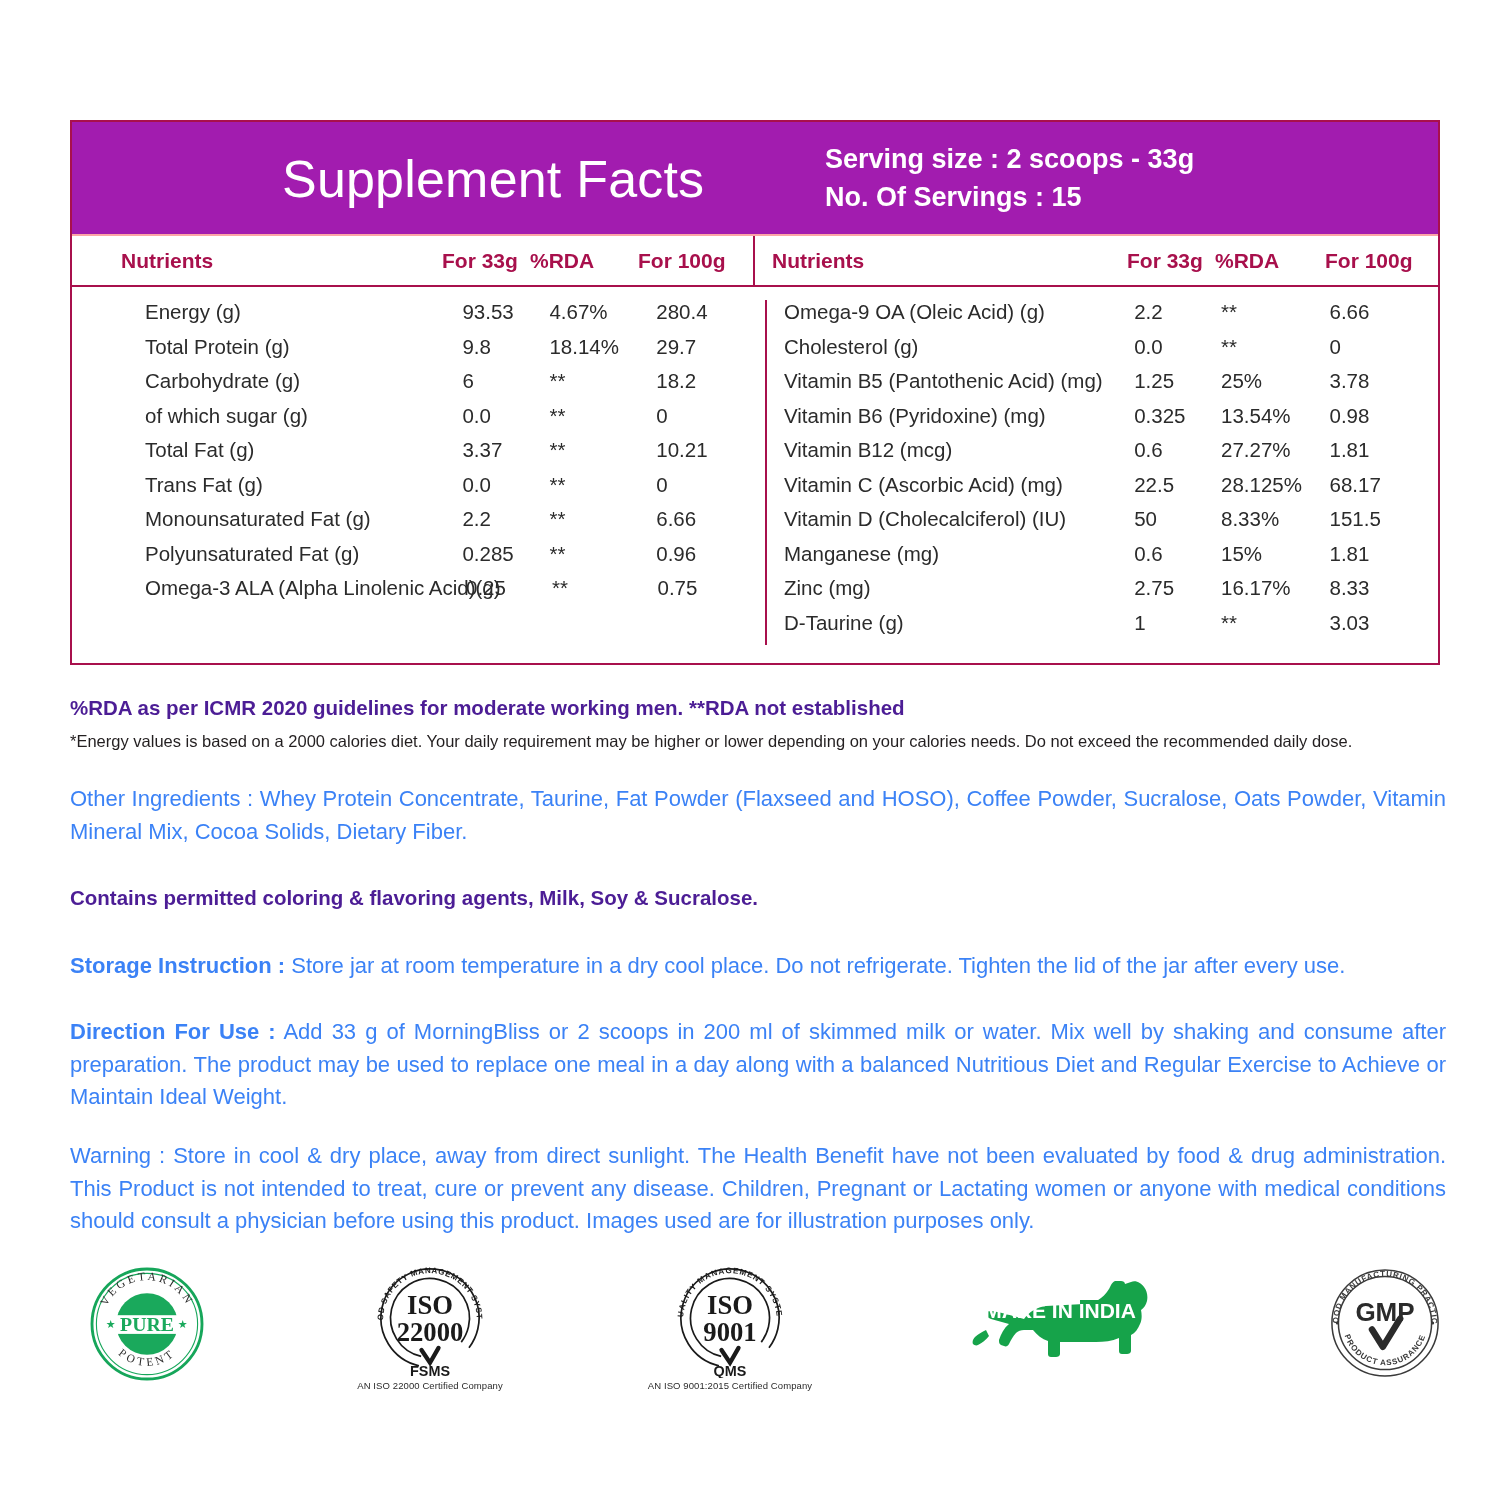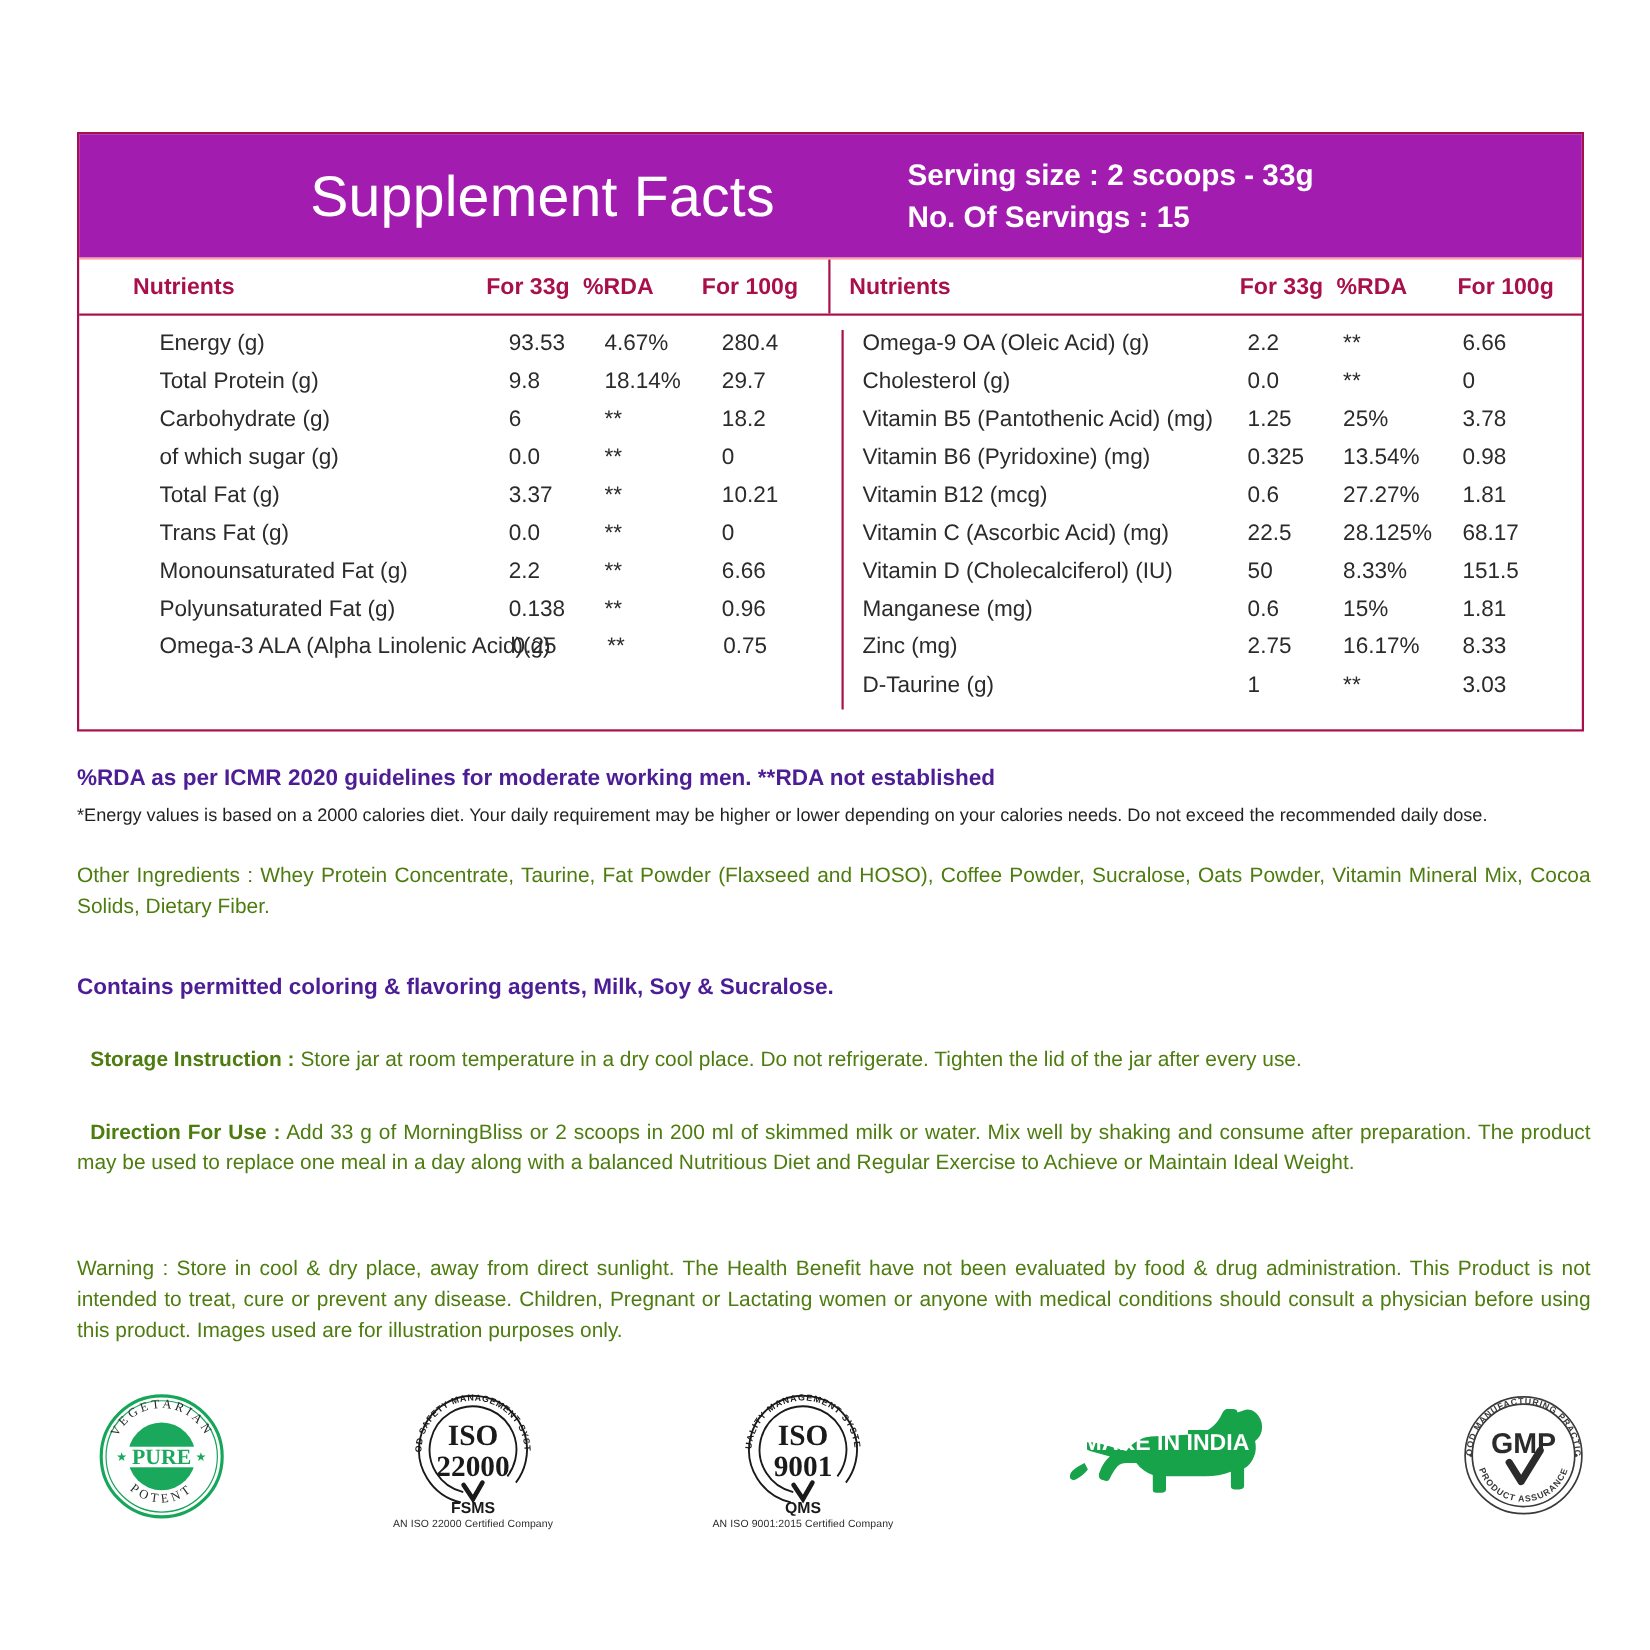--- a/index.html
+++ b/index.html
@@ -111,26 +111,26 @@
     font-weight: bold;
     color: #4c1d95;
     line-height: 1.35;
   }
   .p-small {
     font-size: 16.5px;
     color: #231f20;
     line-height: 1.4;
   }
   .p-norm {
-    font-size: 19px;
-    color: #4d7c0f;
+    font-size: 22px;
+    color: #3b82f6;
     line-height: 1.48;
     text-align: justify;
   }
-  .p-norm b { font-weight: bold; margin-left: 12px; }
+  .p-norm b { font-weight: bold; }
 
   #rda-note   { top: 694px; }
   #energy-note{ top: 730px; }
   #other-ing  { top: 783px; }
   #contains   { top: 884px; }
   #storage    { top: 950px; }
   #direction  { top: 1016px; }
   #warning    { top: 1120px; margin-top: 20px; }
 
   
@@ -230,21 +230,21 @@
             <div class="c-100 val">0</div>
           </div>
           <div class="row">
             <div class="c-name val">Monounsaturated Fat (g)</div>
             <div class="c-33 val">2.2</div>
             <div class="c-rda val stars">**</div>
             <div class="c-100 val">6.66</div>
           </div>
           <div class="row">
             <div class="c-name val">Polyunsaturated Fat (g)</div>
-            <div class="c-33 val">0.138</div>
+            <div class="c-33 val">0.285</div>
             <div class="c-rda val stars">**</div>
             <div class="c-100 val">0.96</div>
           </div>
           <div class="row">
             <div class="c-name val">Omega-3 ALA (Alpha Linolenic Acid)(g)</div>
             <div class="c-33 val">0.25</div>
             <div class="c-rda val stars">**</div>
             <div class="c-100 val">0.75</div>
           </div>
         </div>

